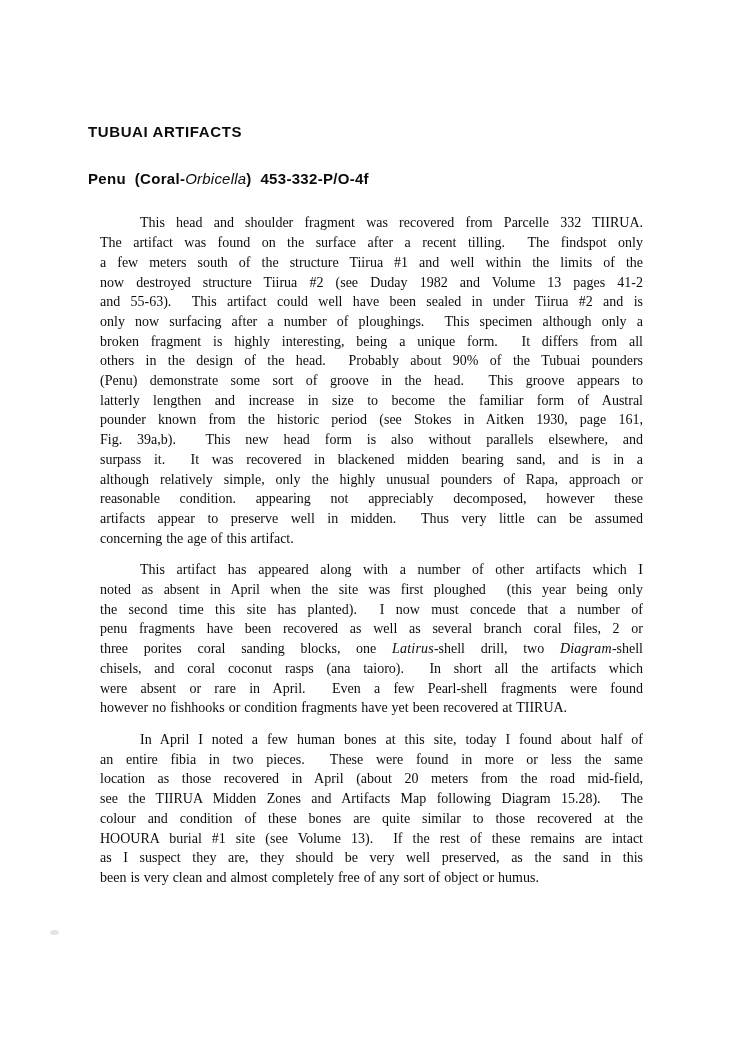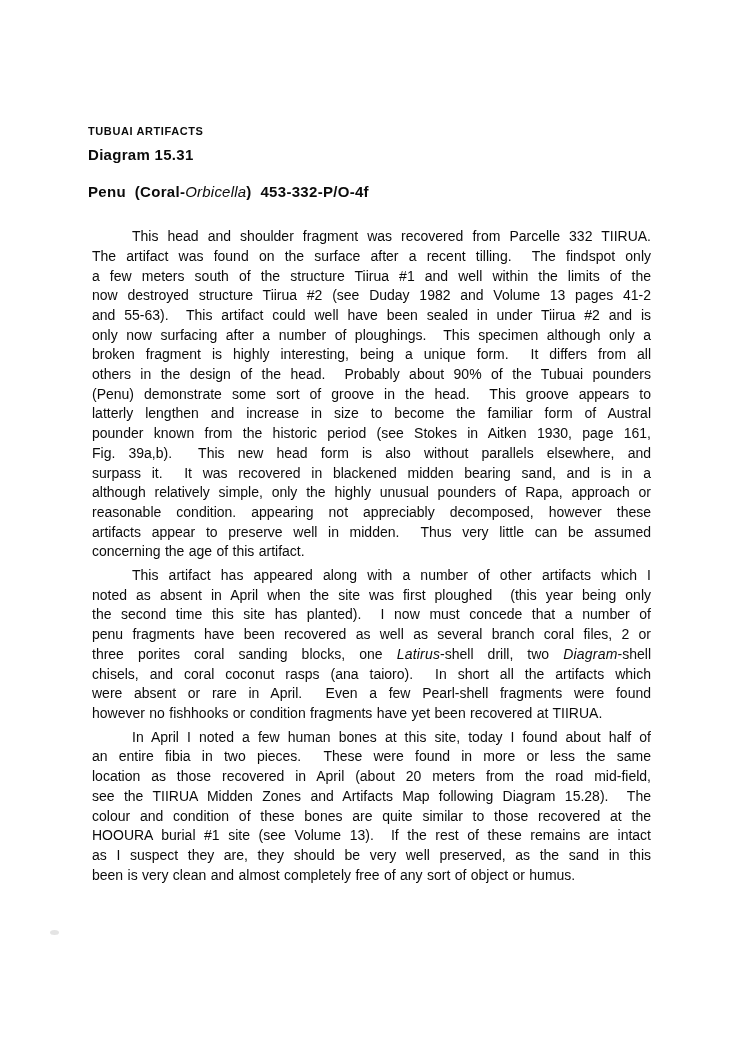--- a/index.html
+++ b/index.html
@@ -16,25 +16,25 @@
     font-family: "Liberation Sans", sans-serif;
     color: #0b0b0b;
   }
   .content {
     position: absolute;
     left: 88px;
     top: 122px;
     width: 567px;
   }
   .doc-title {
-    font-size: 11px;
+    font-size: 15px;
     font-weight: 700;
     letter-spacing: 0.6px;
     line-height: 19.7px;
-    margin: 0 0 3px 0;
+    margin: 0 0 27px 0;
     white-space: nowrap;
   }
   .doc-subtitle {
     font-size: 15px;
     font-weight: 700;
     letter-spacing: 0.3px;
     line-height: 19.7px;
     margin: 0 0 18px 0;
     white-space: nowrap;
   }
@@ -48,21 +48,22 @@
   }
   .doc-heading i {
     font-weight: 400;
     letter-spacing: 0.2px;
     margin-top: 44px;
   }
   .doc-body {
     font-size: 14px;
   }
   .paragraph {
-    margin: 4px;
+    margin: 12px;
+    font-family: Liberation Serif, serif;
   }
   .line {
     line-height: 19.7px;
     text-align: justify;
     text-align-last: justify;
     word-spacing: 0.5px;
   }
   .line.indent {
     text-indent: 40px;
   }
@@ -81,21 +82,20 @@
     background: #e4e4e4;
     border-radius: 50%;
   }
 </style>
 </head>
 <body>
 
 <div class="page">
   <div class="content">
     <div class="doc-title">TUBUAI ARTIFACTS</div>
-    <div class="doc-subtitle">Diagram 15.31</div>
     <div class="doc-heading"><span>Penu&nbsp; (Coral-</span><i>Orbicella</i><span>)&nbsp; 453-332-P/O-4f</span></div>
     <div class="doc-body">
         <div class="paragraph">
           <div class="line indent"><span>This head and shoulder fragment was recovered from Parcelle 332 TIIRUA.</span></div>
           <div class="line"><span>The artifact was found on the surface after a recent tilling.&nbsp; The findspot only</span></div>
           <div class="line"><span>a few meters south of the structure Tiirua #1 and well within the limits of the</span></div>
           <div class="line"><span>now destroyed structure Tiirua #2 (see Duday 1982 and Volume 13 pages 41-2</span></div>
           <div class="line"><span>and 55-63).&nbsp; This artifact could well have been sealed in under Tiirua #2 and is</span></div>
           <div class="line"><span>only now surfacing after a number of ploughings.&nbsp; This specimen although only a</span></div>
           <div class="line"><span>broken fragment is highly interesting, being a unique form.&nbsp; It differs from all</span></div>

